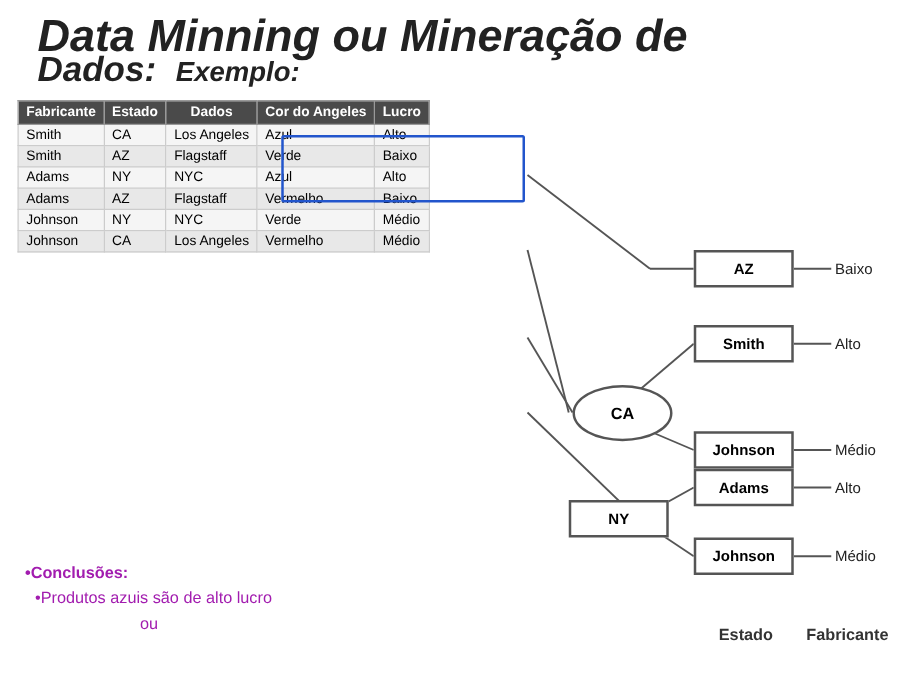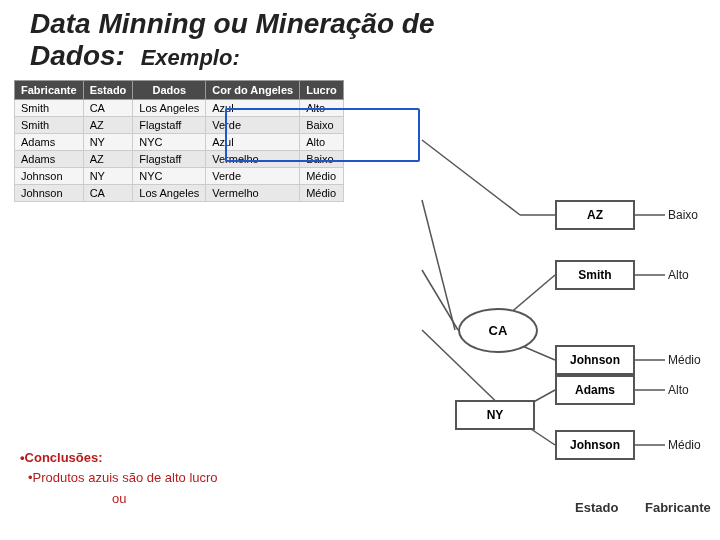--- a/index.html
+++ b/index.html
@@ -9,21 +9,21 @@
       background: #fff;
       font-family: Arial, sans-serif;
       overflow: hidden;
       position: relative;
     }
 
     .page-title {
       position: absolute;
       top: 8px;
       left: 30px;
-      font-size: 28px;
+      font-size: 36px;
       font-style: italic;
       font-weight: bold;
       color: #222;
       text-align: center;
     }
 
     
     .data-table {
       position: absolute;
       top: 80px;
@@ -105,21 +105,21 @@
       height: 540px;
       pointer-events: none;
     }
 
     
     .conclusions {
       position: absolute;
       bottom: 30px;
       left: 20px;
       font-size: 13px;
-      color: #b91c1c;
+      color: #a21caf;
       line-height: 1.6;
     }
     .conclusions .main-title {
       font-weight: bold;
     }
     .conclusions .sub-item {
       margin-left: 8px;
     }
   </style>
 </head>

